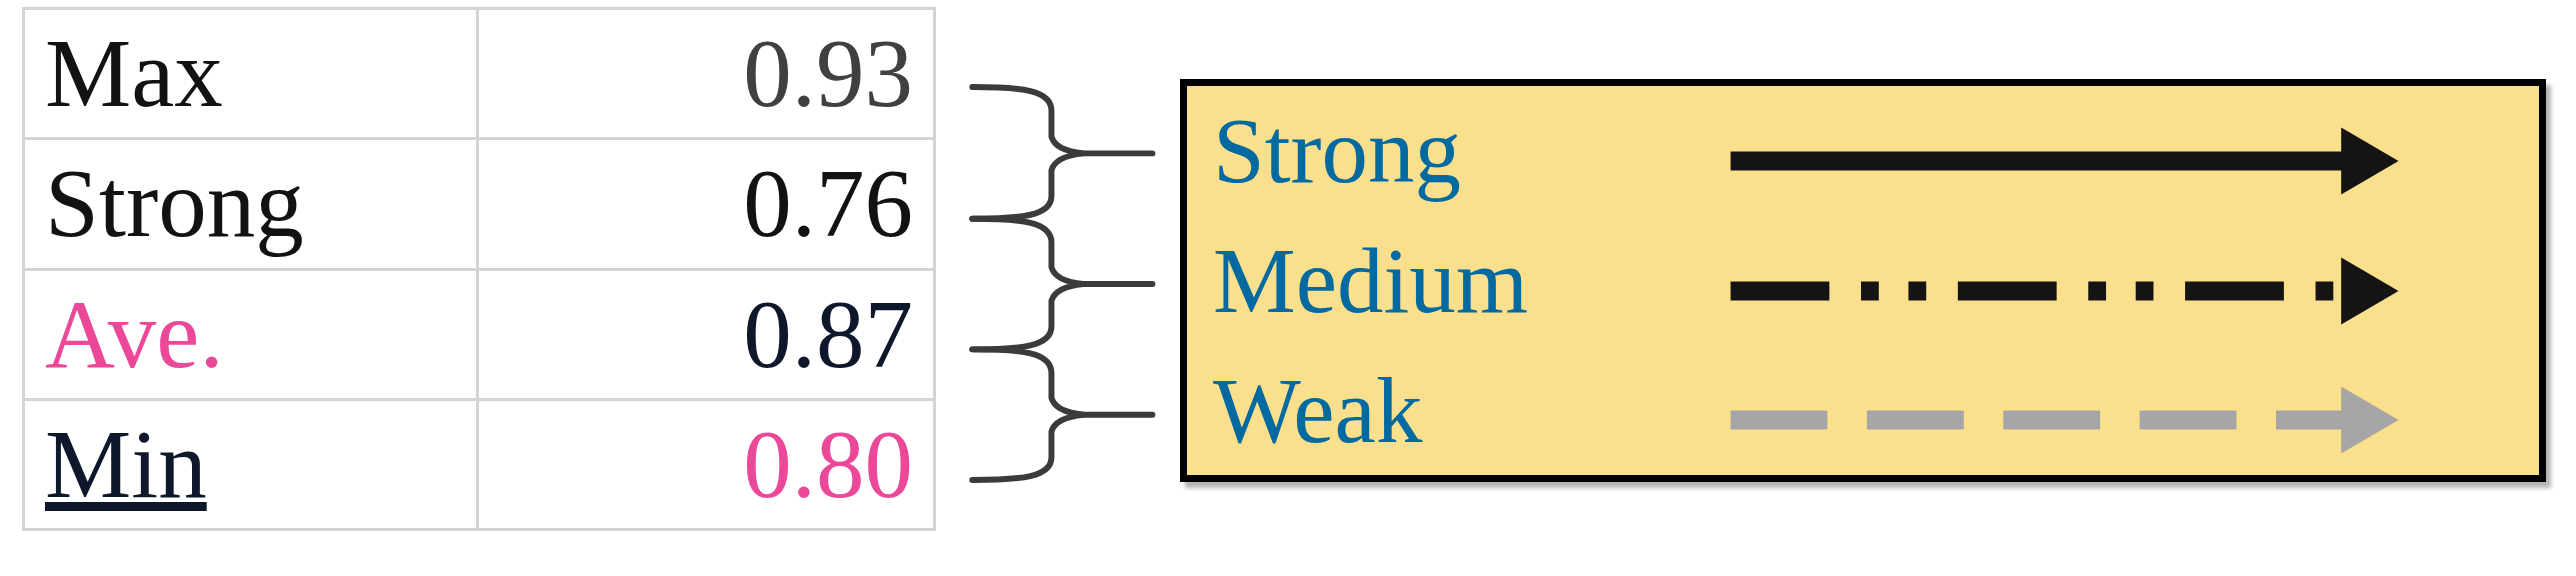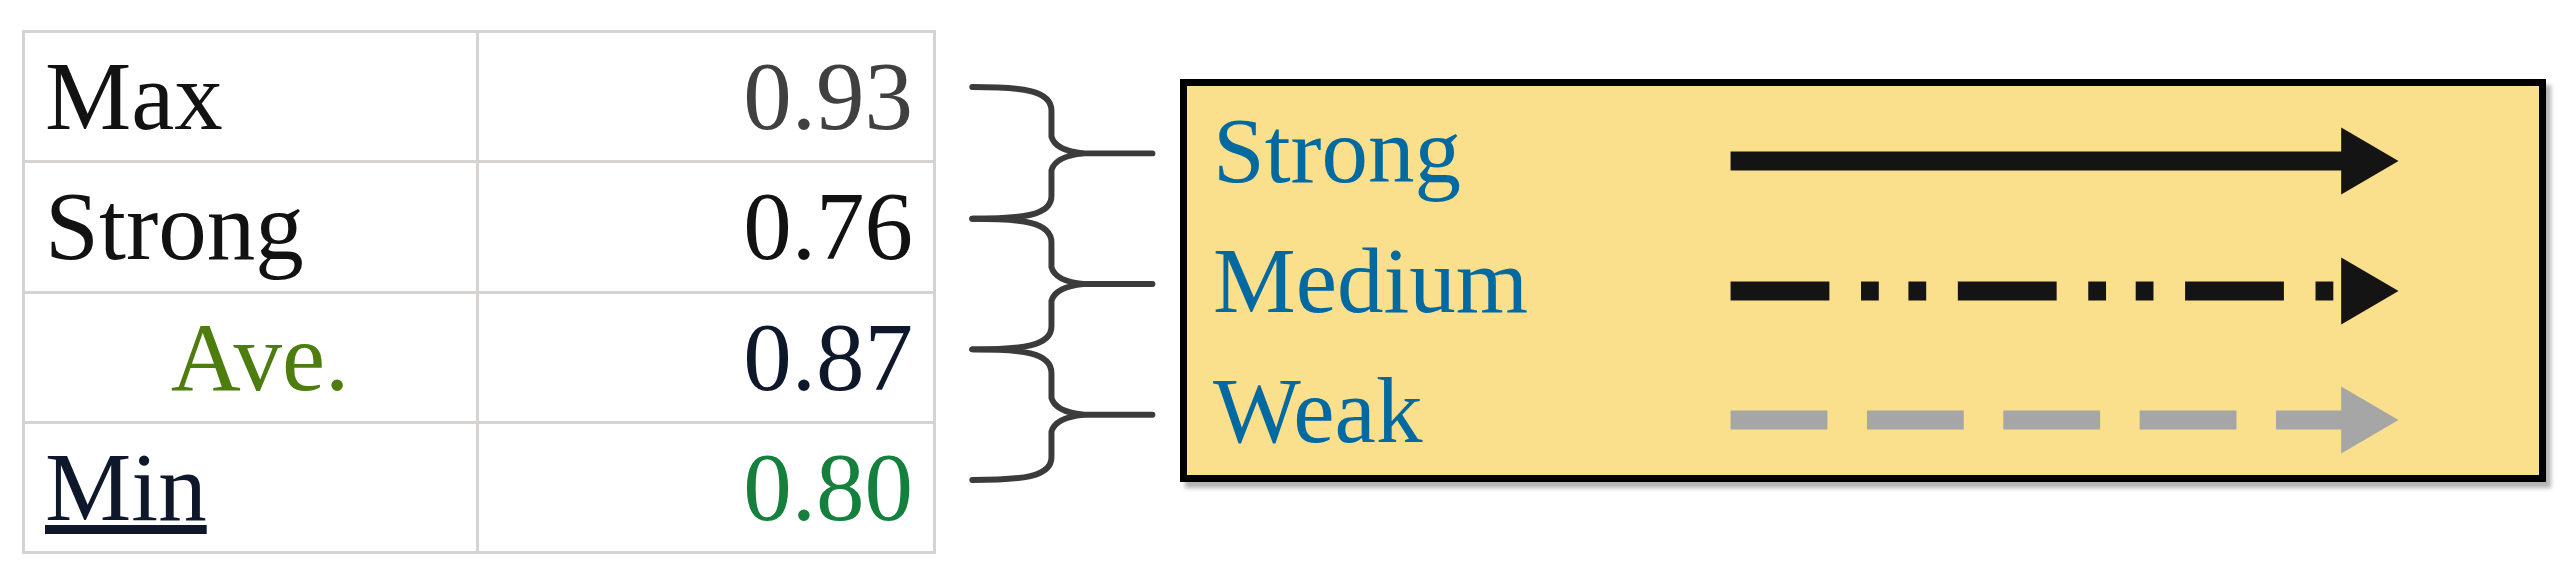--- a/index.html
+++ b/index.html
@@ -9,21 +9,21 @@
     height: 576px;
     background: #ffffff;
     font-family: "Liberation Serif", "DejaVu Serif", serif;
     overflow: hidden;
   }
 
   
   table.stats {
     position: absolute;
     left: 22px;
-    top: 30px;
+    top: 7px;
     width: 912px;
     height: 524px;
     border-collapse: collapse;
     table-layout: fixed;
   }
   table.stats td {
     border: 3px solid #d6d4d2;
     background: #ffffff;
     font-size: 97px;
     color: #121212;
@@ -92,26 +92,26 @@
     <tbody>
       <tr>
         <td class="cell-label" style="border-color: rgb(214, 212, 210); color: rgb(18, 18, 18);">Max</td>
         <td class="cell-value" style="border-color: rgb(214, 212, 210); color: #404040;">0.93</td>
       </tr>
       <tr>
         <td class="cell-label" style="border-color: rgb(214, 212, 210); color: rgb(18, 18, 18);">Strong</td>
         <td class="cell-value" style="border-color: rgb(214, 212, 210); color: rgb(18, 18, 18);">0.76</td>
       </tr>
       <tr>
-        <td class="cell-label" style="border-color: rgb(214, 212, 210); color: #4d7c0f; text-align: center;">Ave.</td>
+        <td class="cell-label" style="border-color: rgb(214, 212, 210); color: #ec4899;">Ave.</td>
         <td class="cell-value" style="border-color: rgb(214, 212, 210); color: #0f172a;">0.87</td>
       </tr>
       <tr>
         <td class="cell-label" style="border-color: rgb(214, 212, 210); color: #0f172a; text-decoration: underline;">Min</td>
-        <td class="cell-value" style="border-color: rgb(214, 212, 210); color: #15803d;">0.80</td>
+        <td class="cell-value" style="border-color: rgb(214, 212, 210); color: #ec4899;">0.80</td>
       </tr>
     </tbody>
   </table>
 
   <svg class="braces" viewBox="0 0 2602 582" fill="none" stroke="#3b3b3b" stroke-width="6" stroke-linecap="round" stroke-linejoin="round">
     <path d="M 982 88 C 1032 88 1062 91 1062 112 L 1062 138 Q 1066 152 1094 155 Q 1066 158 1062 172 L 1062 198 C 1062 218 1032 221 982 221"></path>
     <path d="M 982 221 C 1032 221 1062 224 1062 245 L 1062 270 Q 1066 284 1094 287 Q 1066 290 1062 304 L 1062 330 C 1062 350 1032 353 982 353"></path>
     <path d="M 982 353 C 1032 353 1062 356 1062 377 L 1062 402 Q 1066 416 1094 419 Q 1066 422 1062 436 L 1062 462 C 1062 482 1032 485 982 485"></path>
     <path d="M 1090 155 L 1164 155"></path>
     <path d="M 1090 287 L 1164 287"></path>

